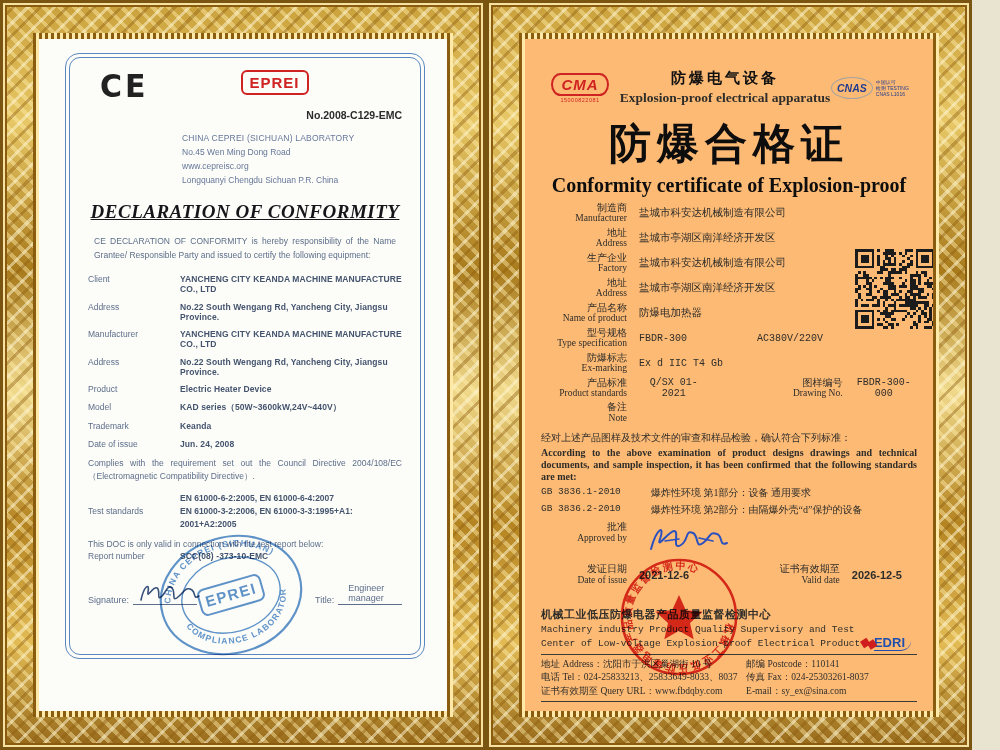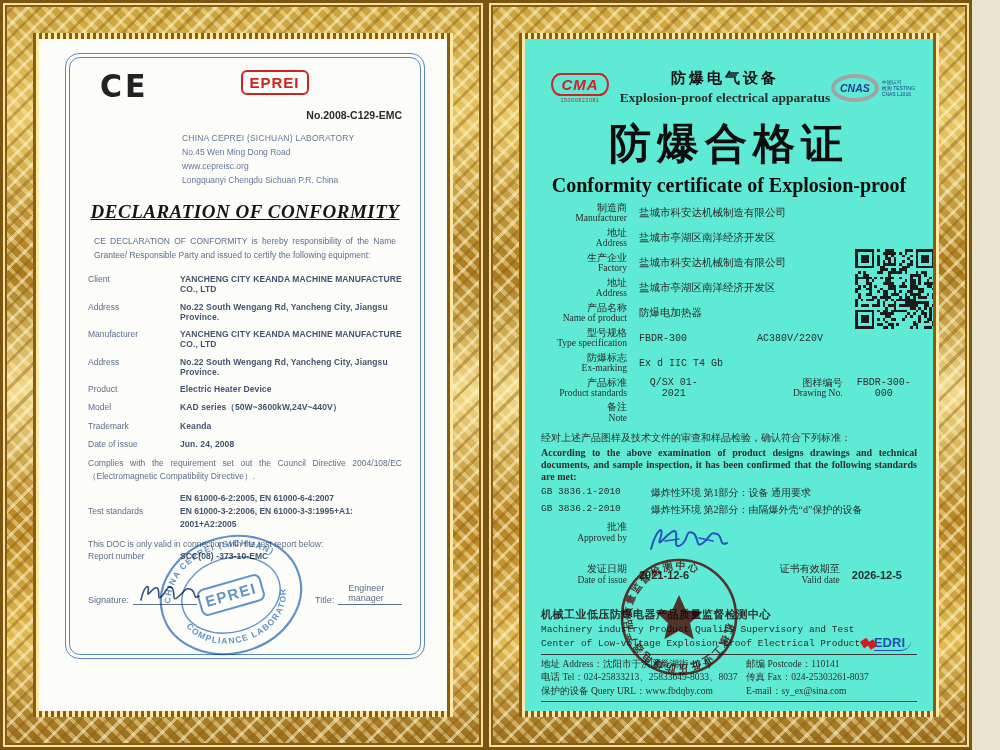--- a/index.html
+++ b/index.html
@@ -53,31 +53,31 @@
   .l-doc-line{margin-top:8px;padding:0 2px;}
   .l-report{display:flex;margin-top:2px;padding:0 2px;align-items:baseline;}
   .l-sign-row{display:flex;margin-top:22px;padding:0 2px;align-items:flex-end;font-size:9px;color:#5d6e8a;}
   .sig-line{width:108px;border-bottom:1px solid #5d6e8a;height:14px;position:relative;margin-left:4px;}
   .sig-scribble{position:absolute;left:2px;bottom:-2px;}
   .title-label{margin-left:118px;}
   .title-line{border-bottom:1px solid #5d6e8a;padding:0 10px 1px 10px;margin-left:4px;color:#5d6e8a;}
   .left-stamp{position:absolute;left:116px;top:492px;transform:rotate(-16deg);opacity:.88;mix-blend-mode:multiply;}
 
   
-  .right-paper{background:#5eead4;font-family:"Liberation Serif",serif;color:#2e2d2a;}
+  .right-paper{background:#fdba74;font-family:"Liberation Serif",serif;color:#2e2d2a;}
   .r-body{position:absolute;inset:12px 16px 6px 16px;display:flex;flex-direction:column;}
   .r-header{display:flex;align-items:center;margin-top:18px;}
   .cma{flex:none;width:78px;text-align:center;}
   .cma-shape{display:inline-block;border:2.5px solid #cf2222;border-radius:10px 10px 10px 10px/12px 12px 12px 12px;color:#cf2222;font-weight:700;font-style:italic;font-size:15px;padding:1px 8px;letter-spacing:1px;font-family:"Liberation Sans",sans-serif;}
   .cma-no{color:#cf2222;font-size:5.5px;letter-spacing:.5px;margin-top:1px;font-family:"Liberation Sans",sans-serif;}
   .r-head-center{flex:1;text-align:center;}
   .r-head-cn{font-size:15px;font-weight:700;letter-spacing:3px;color:#111;}
   .r-head-en{font-size:13.5px;font-weight:700;font-family:"Liberation Serif",serif;margin-top:2px;}
   .cnas{flex:none;width:86px;display:flex;align-items:center;gap:3px;}
-  .cnas-oval{border:4px solid #a3a3a3;border-radius:50%;color:#223d8f;font-weight:700;font-size:10.5px;font-style:italic;padding:4px 5px;font-family:"Liberation Sans",sans-serif;}
+  .cnas-oval{border:1px solid #a3a3a3;border-radius:50%;color:#223d8f;font-weight:700;font-size:10.5px;font-style:italic;padding:4px 5px;font-family:"Liberation Sans",sans-serif;}
   .cnas-side{font-size:5px;color:#223d8f;line-height:6px;font-family:"Liberation Sans",sans-serif;}
   .r-title{font-size:42px;font-weight:700;text-align:center;letter-spacing:6px;color:#0d0d0d;margin-top:10px;}
   .r-subtitle{font-size:20px;font-weight:700;text-align:center;margin-top:2px;color:#0d0d0d;}
   .r-certno{display:flex;justify-content:center;align-items:center;gap:10px;margin-top:6px;}
   .lab2{display:flex;flex-direction:column;align-items:flex-end;line-height:11.5px;}
   .lab2 .zh{font-size:10px;}
   .lab2 .en{font-size:9.5px;}
   .r-certno .val{font-size:11.5px;font-weight:600;font-family:"Liberation Sans",sans-serif;letter-spacing:.5px;}
   .r-table{margin-top:4px;}
   .rrow{display:flex;align-items:center;min-height:24px;margin-bottom:1px;text-align:center;}
@@ -383,21 +383,21 @@
               <div class="sedri">
                 <span class="dia">◆◆</span>
                 <span class="txt">EDRI</span>
               </div>
             </div>
             <hr class="r-rule">
             <div class="contact">
               <div class="c-left">
                 <div>地址 Address：沈阳市于洪区巢湖街 10 号</div>
                 <div>电话 Tel：024-25833213、25833649-8033、8037</div>
-                <div>保护的设备 Query URL：www.fbdqby.com</div>
+                <div>证书有效期至 Query URL：www.fbdqby.com</div>
               </div>
               <div class="c-right">
                 <div>邮编 Postcode：110141</div>
                 <div>传真 Fax：024-25303261-8037</div>
                 <div>E-mail：sy_ex@sina.com</div>
               </div>
             </div>
             <hr class="r-rule">
 
           </div>

